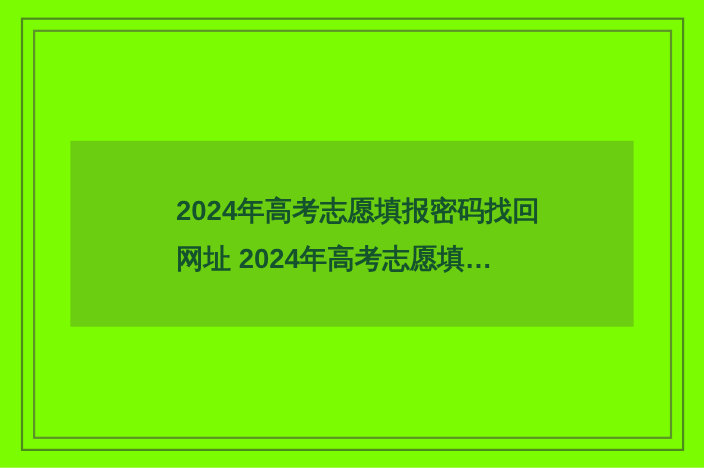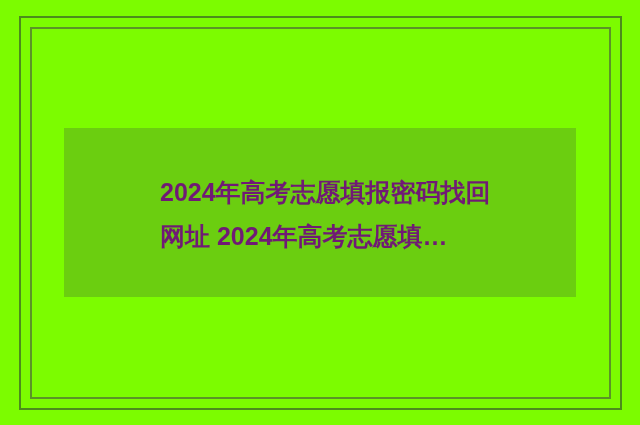--- a/index.html
+++ b/index.html
@@ -54,21 +54,21 @@
     height: 169px;
     background: #6BCE10;
     box-sizing: border-box;
   }
 
   #headline-text {
     position: absolute;
     left: 96px;
     top: 42px;
     width: 340px;
-    color: #701a75;
+    color: #14532d;
     font-size: 25px;
     font-weight: bold;
     line-height: 44px;
     letter-spacing: 0px;
     white-space: pre-line;
     text-align: left;
   }
 </style>
 </head>
 <body>

